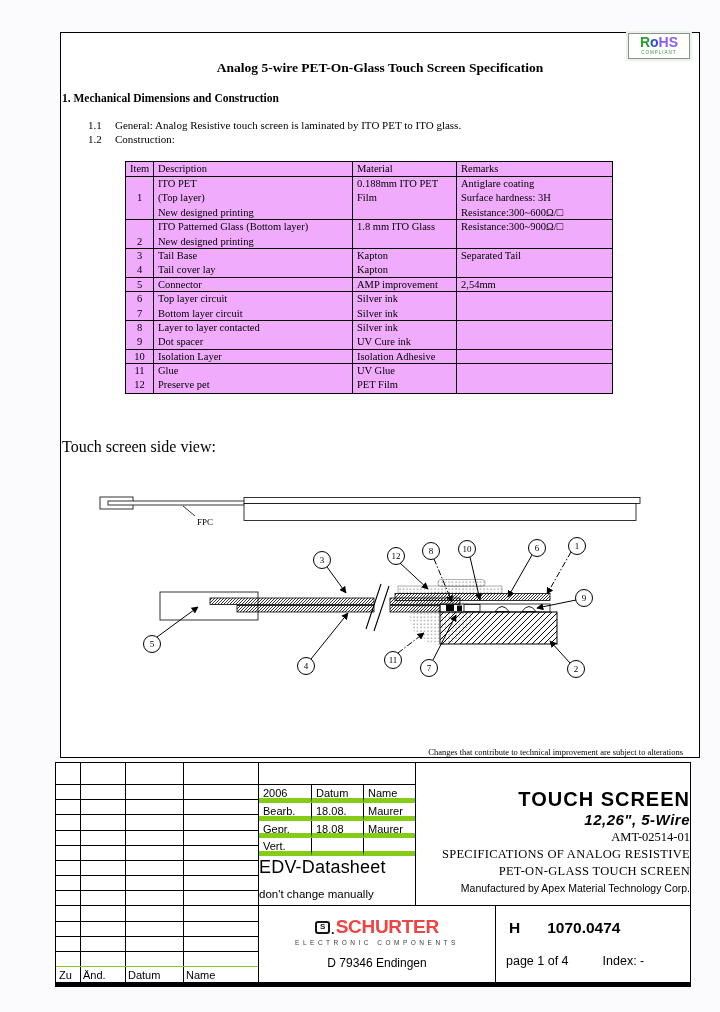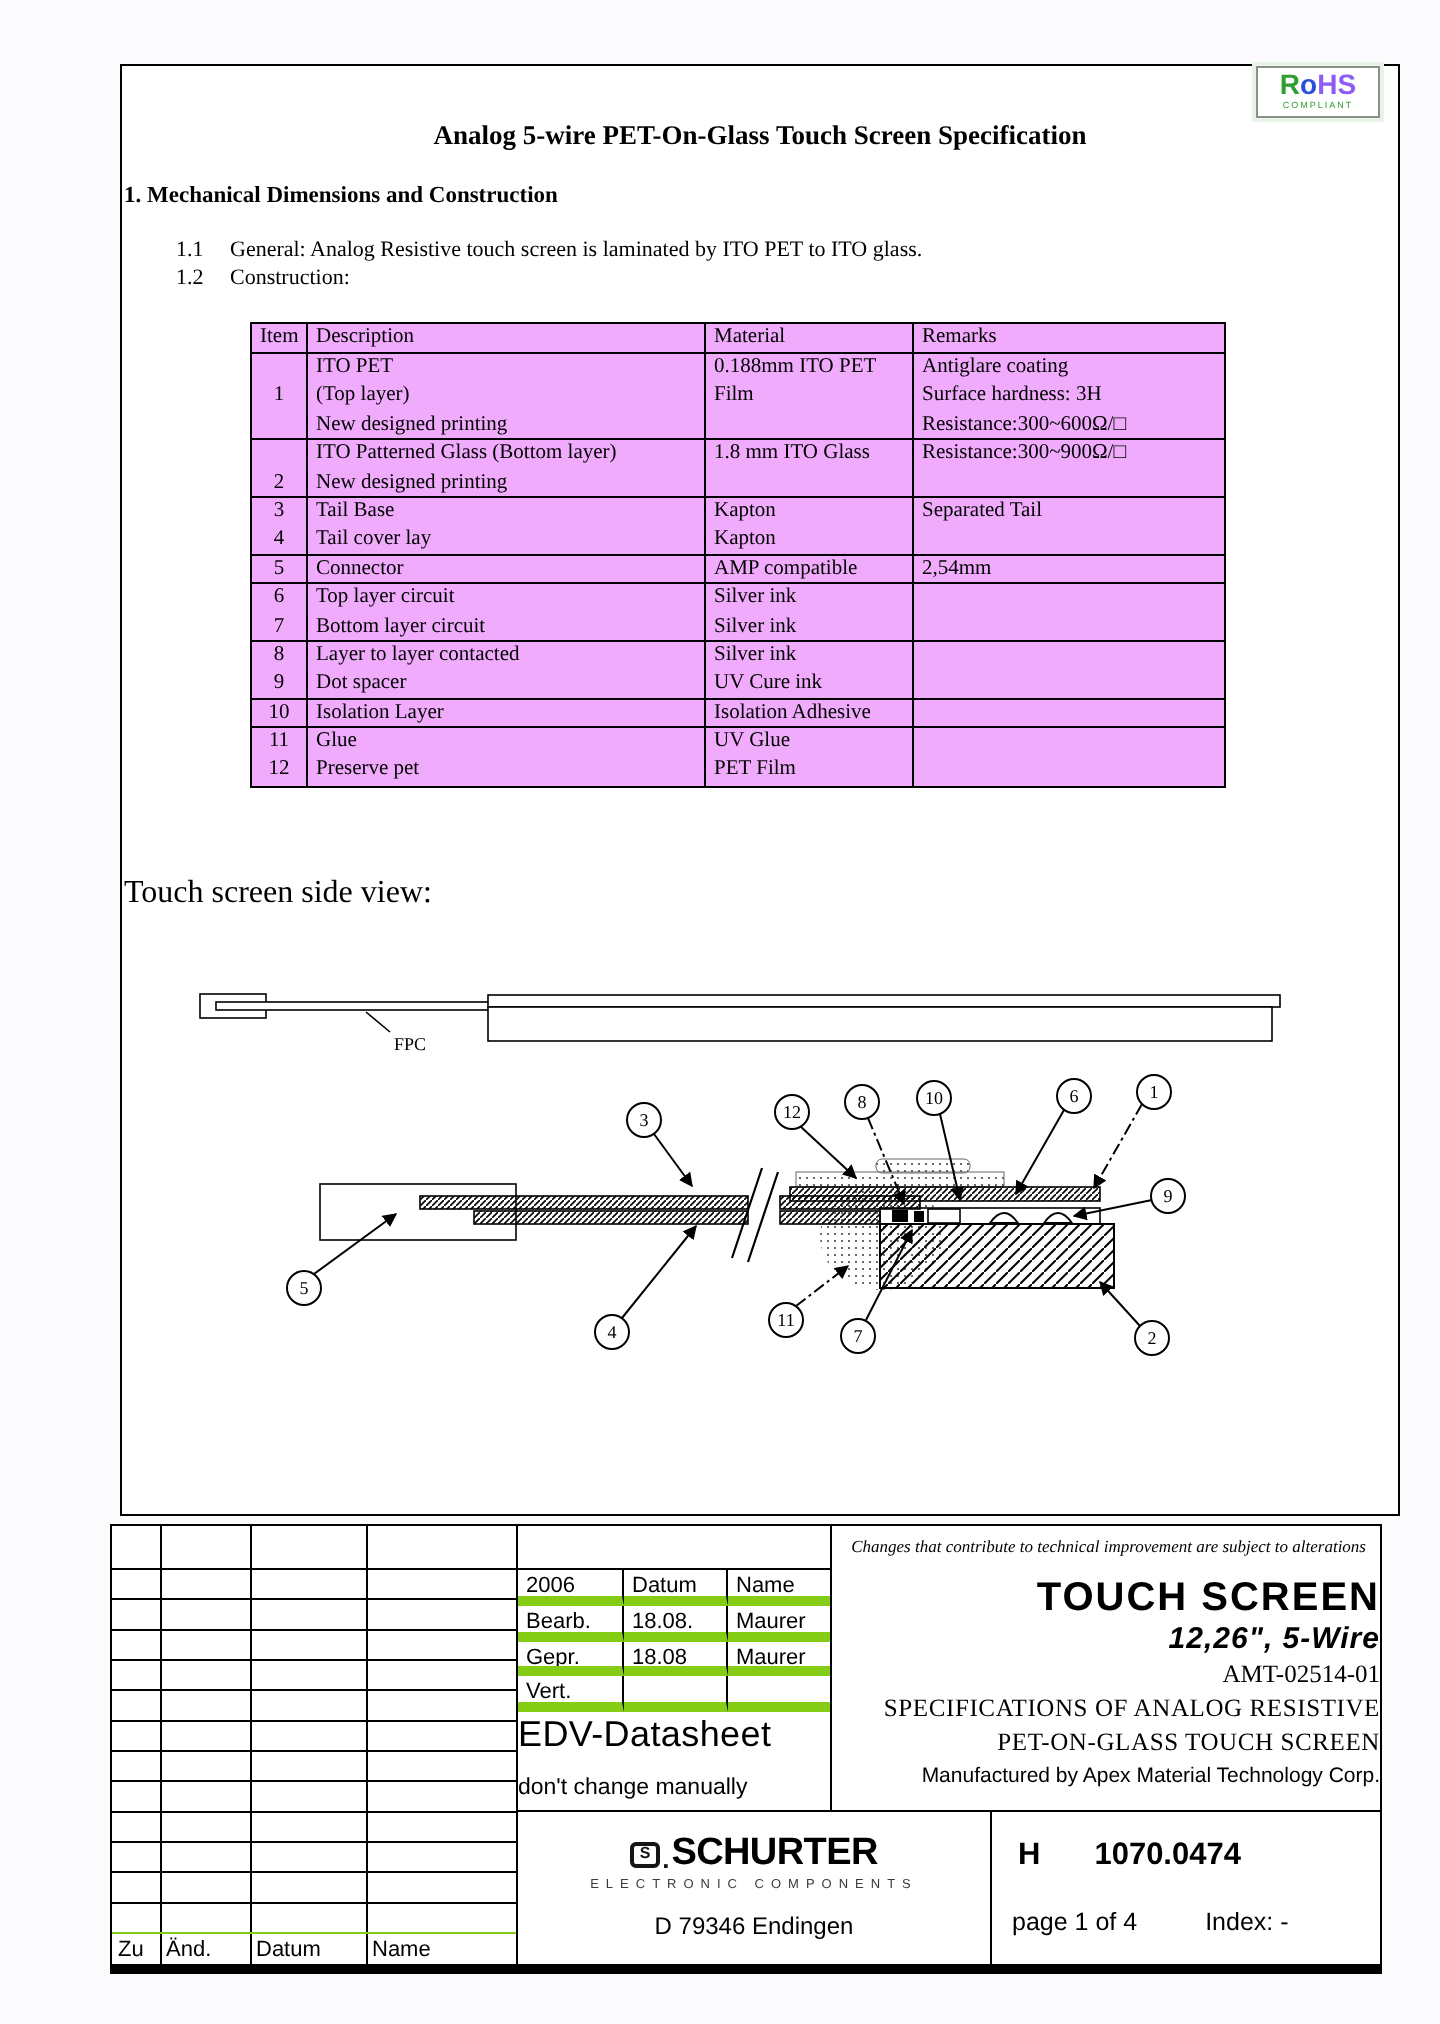--- a/index.html
+++ b/index.html
@@ -37,21 +37,21 @@
   
   .diagram{position:absolute;left:60px;top:430px}
   .ln{stroke:#000;stroke-width:1;fill:none}
   .thin{stroke:#000;stroke-width:0.8;fill:#fff}
   .dd{stroke-dasharray:6 2 1.5 2}
   .bal{fill:#fff;stroke:#000;stroke-width:1}
   .baltext{font-family:"Liberation Serif",serif;font-size:9px;text-anchor:middle}
   .lbl{font-family:"Liberation Serif",serif;font-size:9px}
 
   
-  .note{position:absolute;left:258px;top:762px;width:432px;height:22px;line-height:22px;text-align:right;padding-right:7px;font-style:italic;font-size:8.5px}
+  .note{position:absolute;left:258px;top:741px;width:432px;height:22px;line-height:22px;text-align:right;padding-right:7px;font-size:8.5px}
   .vl,.hl{position:absolute;background:#000}
   .vl{width:1px}.hl{height:1px}
   .revgrid{position:absolute;left:56px;top:784px;width:202px;height:182px;
     background:repeating-linear-gradient(to bottom,#000 0,#000 1px,transparent 1px,transparent 15.17px)}
   .zurow{position:absolute;left:56px;top:966px;width:202px;height:17px;border-top:1px solid #84cc16;display:flex;font-family:"Liberation Sans",sans-serif;font-size:11px;line-height:16px}
   .zurow span{display:block;padding-left:3px;overflow:hidden}
   .zc1{width:24px}.zc2{width:45px}.zc3{width:58px}.zc4{width:75px}
 
   .approval{position:absolute;left:259px;top:785px;width:156px;height:71px;display:grid;grid-template-columns:53px 52px 51px;grid-auto-rows:17.75px;font-family:"Liberation Sans",sans-serif;font-size:11px}
   .ap{border-bottom:5px solid #84cc16;padding-left:4px;line-height:17px;overflow:hidden}
@@ -65,21 +65,21 @@
   .p-title{font-size:20px;font-weight:bold;letter-spacing:1px;margin-top:4px}
   .p-sub{font-size:15px;font-weight:bold;font-style:italic;letter-spacing:0.5px}
   .p-amt{font-family:"Liberation Serif",serif;font-size:12.5px;margin-top:2px}
   .p-spec{font-family:"Liberation Serif",serif;font-size:12.5px;margin-top:2px;letter-spacing:0.3px}
   .p-man{font-size:10.5px;margin-top:3px}
 
   .company{position:absolute;left:259px;top:906px;width:236px;height:77px;text-align:center;font-family:"Liberation Sans",sans-serif}
   .logo-row{margin-top:10px;display:flex;align-items:center;justify-content:center}
   .logo-mark{display:inline-block;width:15px;height:13px;border:2.5px solid #151515;border-radius:3px;font-size:8px;font-weight:bold;line-height:8px;color:#151515}
   .logo-dot{font-size:13px;font-weight:bold;color:#151515;margin:4px 1px 0 1px}
-  .logo-text{font-size:19px;font-weight:bold;letter-spacing:-0.3px;color:#000000}
+  .logo-text{font-size:19px;font-weight:bold;letter-spacing:-0.3px;color:#ef4444}
   .logo-sub{font-size:6.5px;letter-spacing:3.5px;color:#3c3c3c;margin-top:1px}
   .addr{font-size:12px;margin-top:10px}
 
   .docnum{position:absolute;left:496px;top:906px;width:194px;height:77px;font-family:"Liberation Sans",sans-serif}
   .dn1{display:flex;margin:13px 0 0 13px;font-weight:bold;font-size:15.5px}
   .dn1 .num{margin-left:27px}
   .dn2{display:flex;margin:17px 0 0 10px;font-size:12.5px}
   .dn2 .idx{margin-left:34px}
 </style>
 </head>
@@ -156,21 +156,21 @@
     <div class="trow group-end">
       <div class="td c1">4</div>
       <div class="td c2">Tail cover lay</div>
       <div class="td c3">Kapton</div>
       <div class="td c4"></div>
     </div>
 
     <div class="trow group-end">
       <div class="td c1">5</div>
       <div class="td c2">Connector</div>
-      <div class="td c3">AMP compatible</div>
+      <div class="td c3">AMP improvement</div>
       <div class="td c4">2,54mm</div>
     </div>
 
     <div class="trow">
       <div class="td c1">6</div>
       <div class="td c2">Top layer circuit</div>
       <div class="td c3">Silver ink</div>
       <div class="td c4"></div>
     </div>
 

